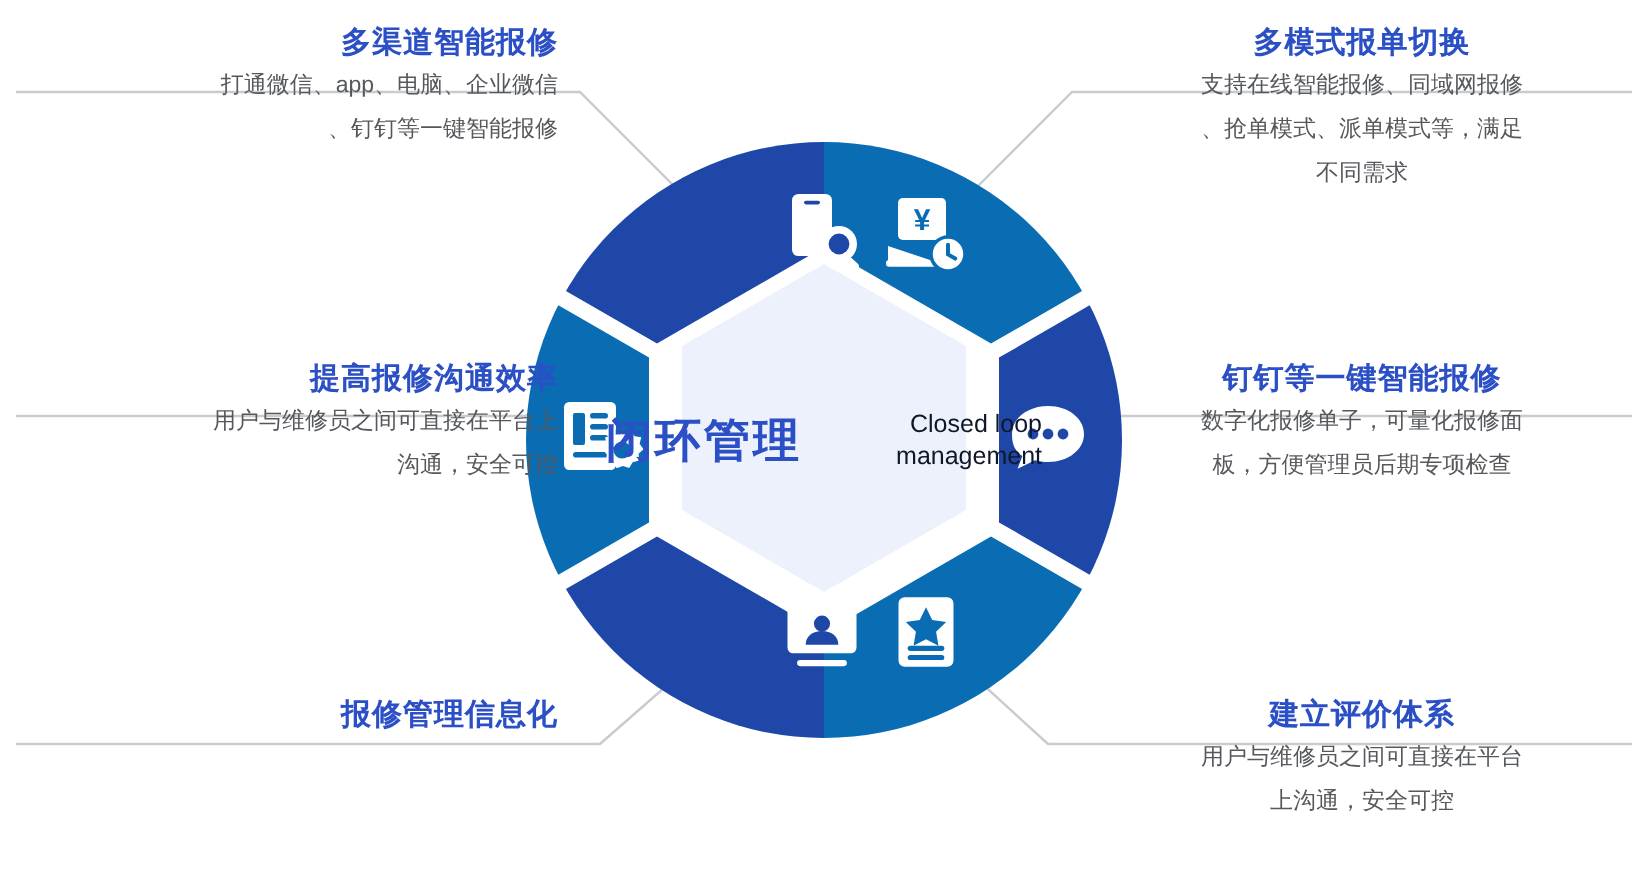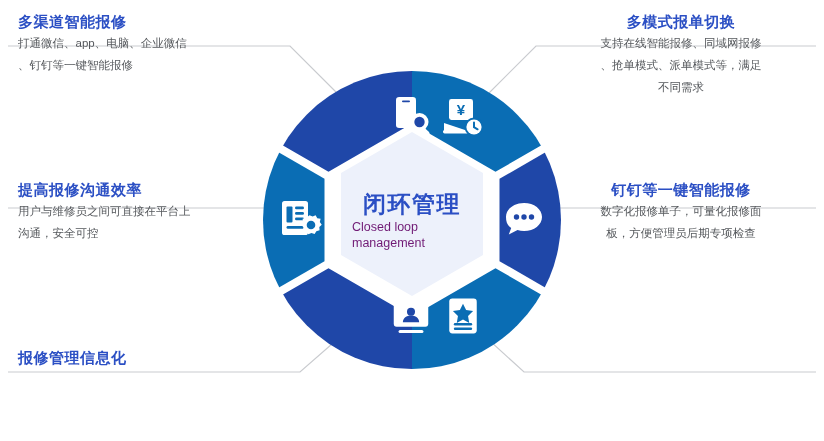--- a/index.html
+++ b/index.html
@@ -22,45 +22,45 @@
     font-weight:bold;
     letter-spacing:.5px;
     line-height:20px;
     white-space:nowrap;
   }
   .block .desc {
     color:#55585c;
     font-size:11.5px;
     line-height:22px;
   }
-  .block.left  { left:18px;  text-align:left; }
+  .block.left  { left:29px;  text-align:right; }
   .block.right { left:556px; width:250px; text-align:center; }
 
   .b-tl { top:12px; }
   .b-ml { top:180px; }
   .b-bl { top:348px; }
   .b-tr { top:12px; }
   .b-mr { top:180px; }
   .b-br { top:348px; }
 
   
   #wheel { position:absolute; left:262px; top:70px; width:300px; height:300px; }
   #wheel svg { display:block; }
 
   .hex-center-text {
     position:absolute; left:0; top:0; width:300px; height:300px;
-    display:flex; flex-direction:column; align-items:center; justify-content:center;
+    display:flex; flex-direction:row; align-items:center; justify-content:center;
     pointer-events:none;
   }
   .hex-cn {
     color:#2B4FC4; font-size:23px; font-weight:bold; letter-spacing:1.5px;
     line-height:30px;
   }
   .hex-en {
-    color:#701a75; font-size:12.5px; line-height:16px; text-align:left;
+    color:#0f172a; font-size:12.5px; line-height:16px; text-align:right;
     margin-top:0; max-width:120px;
   }
 </style>
 </head>
 <body>
 
 <div id="stage">
 
   <svg id="connectors" viewBox="0 0 824 441" xmlns="http://www.w3.org/2000/svg">
     <g stroke="#c9cbcf" stroke-width="1.2" fill="none">
@@ -201,14 +201,18 @@
   <div class="block right b-tr">
     <div class="title">多模式报单切换</div>
     <div class="desc">支持在线智能报修、同域网报修<br>、抢单模式、派单模式等，满足<br>不同需求</div>
   </div>
 
   <div class="block right b-mr">
     <div class="title">钉钉等一键智能报修</div>
     <div class="desc">数字化报修单子，可量化报修面<br>板，方便管理员后期专项检查</div>
   </div>
 
+  <div class="block right b-br">
+    <div class="title">建立评价体系</div>
+    <div class="desc">用户与维修员之间可直接在平台<br>上沟通，安全可控</div>
+  </div>
 
 </div>
 
 </body></html>

